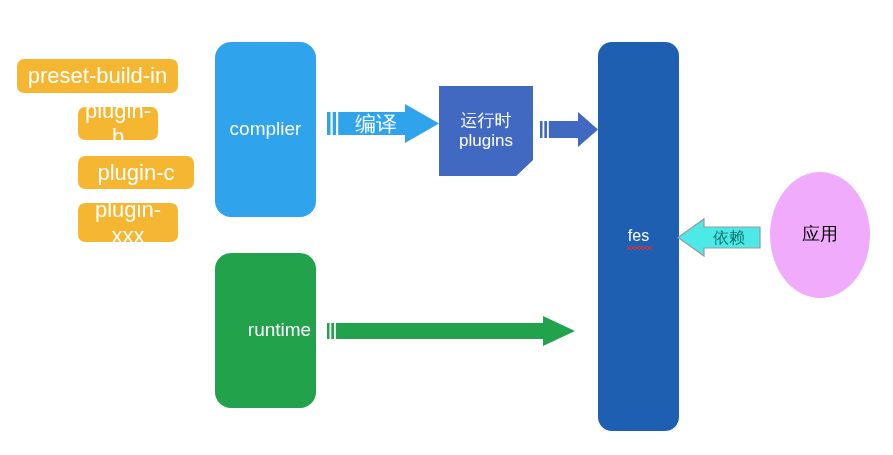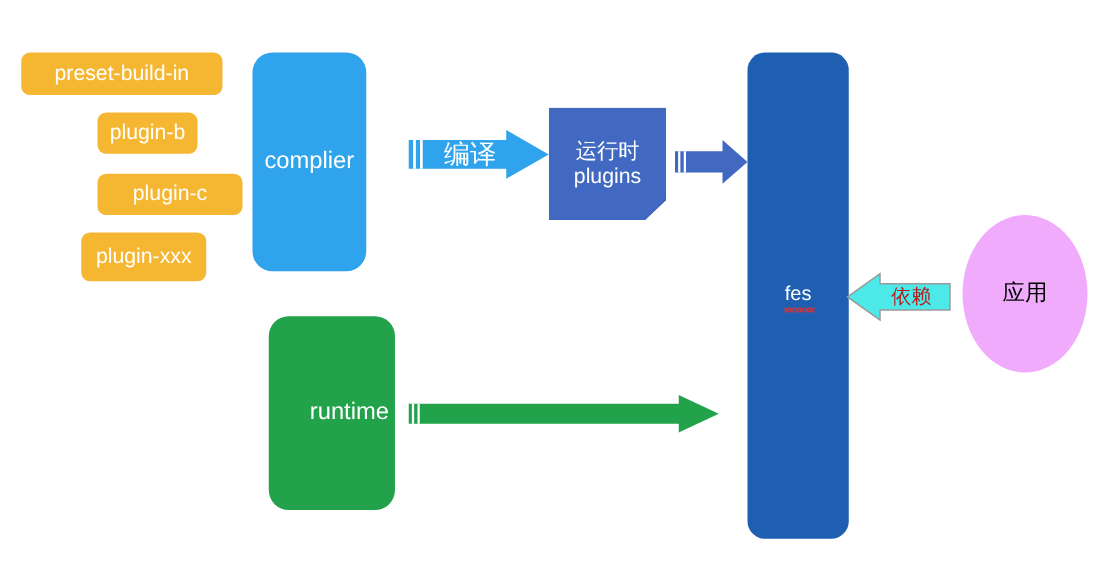--- a/index.html
+++ b/index.html
@@ -25,37 +25,38 @@
     justify-content: center;
     text-align: center;
     color: #ffffff;
     line-height: 1.18;
   }
 
   
   .chip {
     background: #F5B731;
     border-radius: 7px;
-    font-size: 17px;
+    font-size: 22px;
     font-weight: 400;
     padding: 0 6px;
+    margin-top: 17px;
   }
   #chip-preset { left: 17px;  top: 42px;  width: 161px; height: 34px; }
   #chip-b      { left: 78px;  top: 90px;  width: 80px; height: 33px; }
   #chip-c      { left: 78px;  top: 139px; width: 116px; height: 33px; }
-  #chip-xxx    { left: 65px;  top: 186px; width: 100px; height: 39px; }
+  #chip-xxx    { left: 78px;  top: 186px; width: 100px; height: 39px; }
   #chip-xxx .chiptext { display: block; }
 
   
   .pill {
     border-radius: 16px;
     font-size: 19px;
   }
   #box-complier {
-    left: 202px; top: 42px; width: 91px; height: 175px;
+    left: 215px; top: 42px; width: 101px; height: 175px;
     background: #2FA3EC;
   }
   #box-runtime {
     left: 215px; top: 253px; width: 101px; height: 155px;
     background: #22A24A;
     padding-left: 28px;
   }
   #box-fes {
     left: 598px; top: 42px; width: 81px; height: 389px;
     background: #1F5FB2;
@@ -115,21 +116,21 @@
     color: #ffffff;
   }
 
   #arrow-plugins-fes { left: 540px; top: 112px; }
 
   #arrow-runtime-fes { left: 327px; top: 316px; }
 
   #arrow-depend { left: 678px; top: 219px; }
   #arrow-depend .arrow-label {
     left: 22px; top: 0; width: 58px; height: 37px;
-    color: #b91c1c;
+    color: #0f766e;
     font-size: 16px;
   }
 
   
   #ellipse-app {
     left: 770px; top: 172px; width: 100px; height: 126px;
     background: #f0abfc;
     border-radius: 50%;
     color: #000000;
     font-size: 18px;

